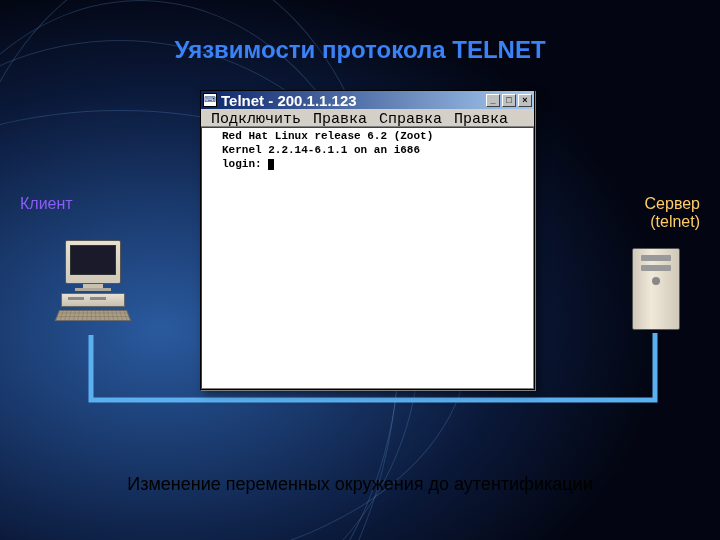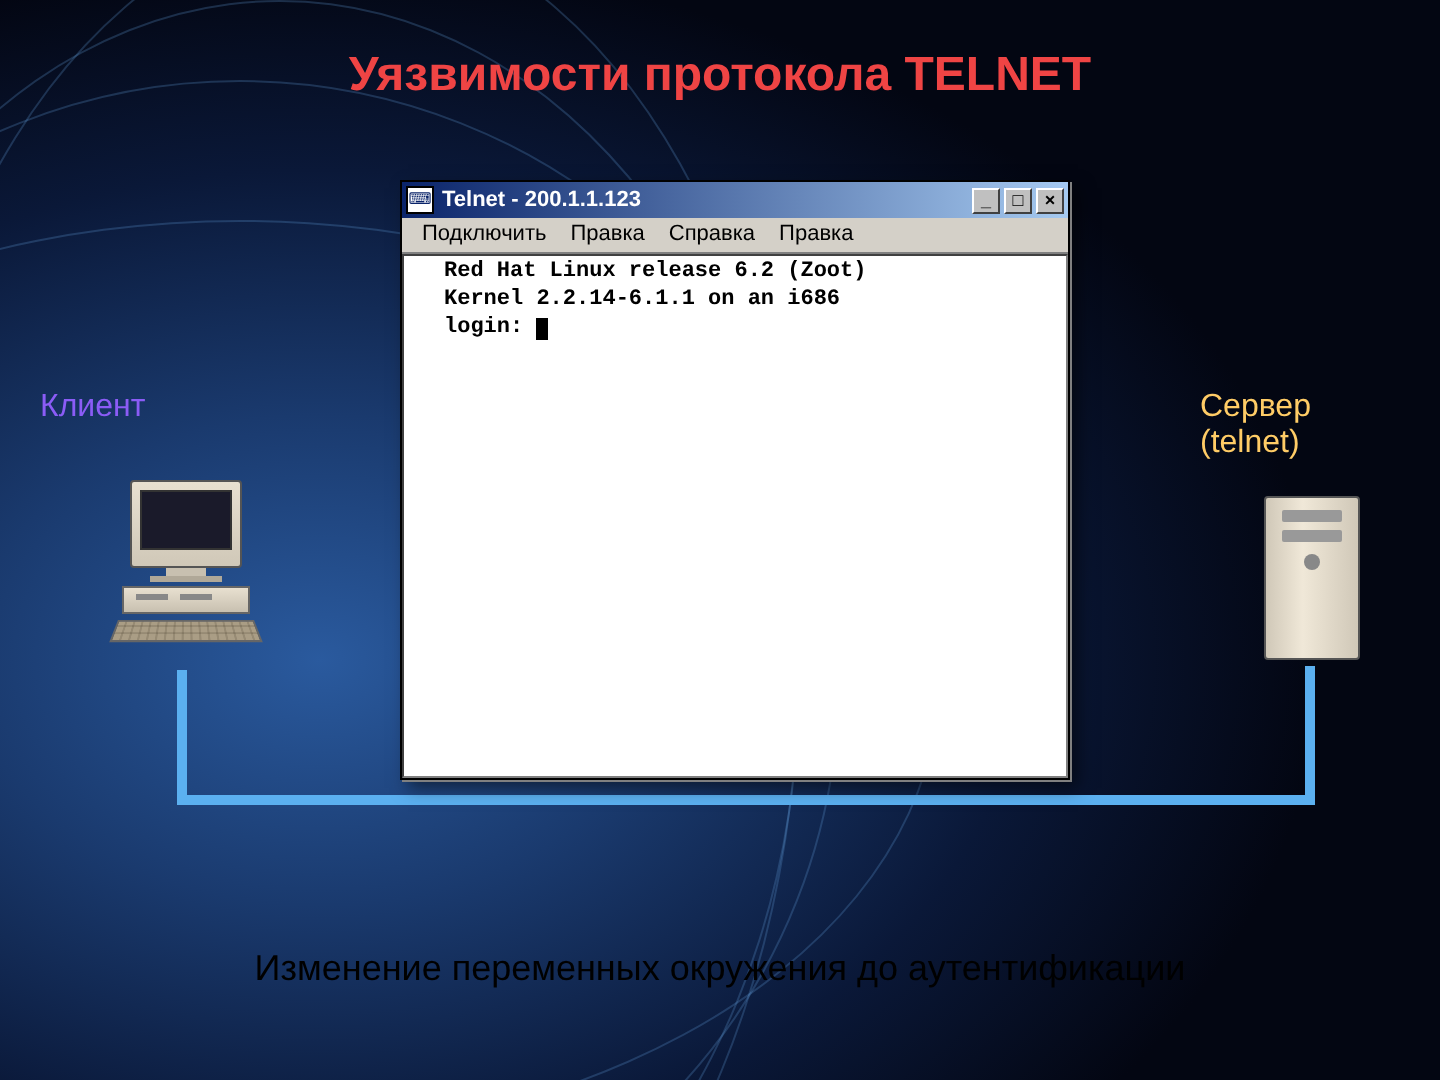--- a/index.html
+++ b/index.html
@@ -8,42 +8,42 @@
     background: radial-gradient(ellipse 500px 350px at 160px 330px, #2a5a9e 0%, #1a3a6e 35%, #0a1838 70%, #030612 100%);
     position: relative;
   }
   .globe-arc {
     position: absolute;
     border: 1px solid rgba(100,160,220,0.25);
     border-radius: 50%;
   }
   .title {
     position: absolute;
-    top: 24px;
+    top: 36px;
     width: 100%;
     text-align: center;
-    color: #ef4444;
+    color: #3b82f6;
     font-size: 24px;
     font-weight: bold;
   }
   .client-label {
     position: absolute;
     left: 20px;
     top: 195px;
     width: 140px;
     text-align: left;
     color: #8b5cf6;
     font-size: 16px;
   }
   .server-label {
     position: absolute;
     right: 20px;
     top: 195px;
     width: 100px;
-    text-align: left;
+    text-align: right;
     color: #ffcc66;
     font-size: 16px;
   }
   .caption {
     position: absolute;
     bottom: 45px;
     width: 100%;
     text-align: center;
     color: #000000;
     font-size: 18px;
@@ -71,21 +71,21 @@
     background: #fff;
     border: 1px solid #000;
     margin-right: 4px;
     font-size: 8px;
     line-height: 12px;
     text-align: center;
     color: #0a246a;
   }
   .titlebar-text {
     color: #fff;
-    font-size: 11px;
+    font-size: 15px;
     font-weight: bold;
     flex: 1;
   }
   .titlebar-buttons { display: flex; gap: 2px; }
   .win-btn {
     width: 14px; height: 13px;
     background: #c0c0c0;
     border: 1px solid #fff;
     border-right-color: #404040;
     border-bottom-color: #404040;
@@ -96,23 +96,24 @@
     font-weight: bold;
   }
   .menubar {
     height: 18px;
     background: #d4d0c8;
     display: flex;
     padding-left: 4px;
     border-bottom: 1px solid #808080;
   }
   .menu-item {
-    font-size: 11px;
+    font-size: 15px;
     padding: 2px 6px;
     color: #000;
+    font-family: Liberation Mono, monospace;
   }
   .terminal-body {
     background: #fff;
     height: calc(100% - 36px);
     padding: 2px 20px;
     font-family: "Courier New", monospace;
     font-size: 11px;
     font-weight: bold;
     color: #000;
     line-height: 1.25;

